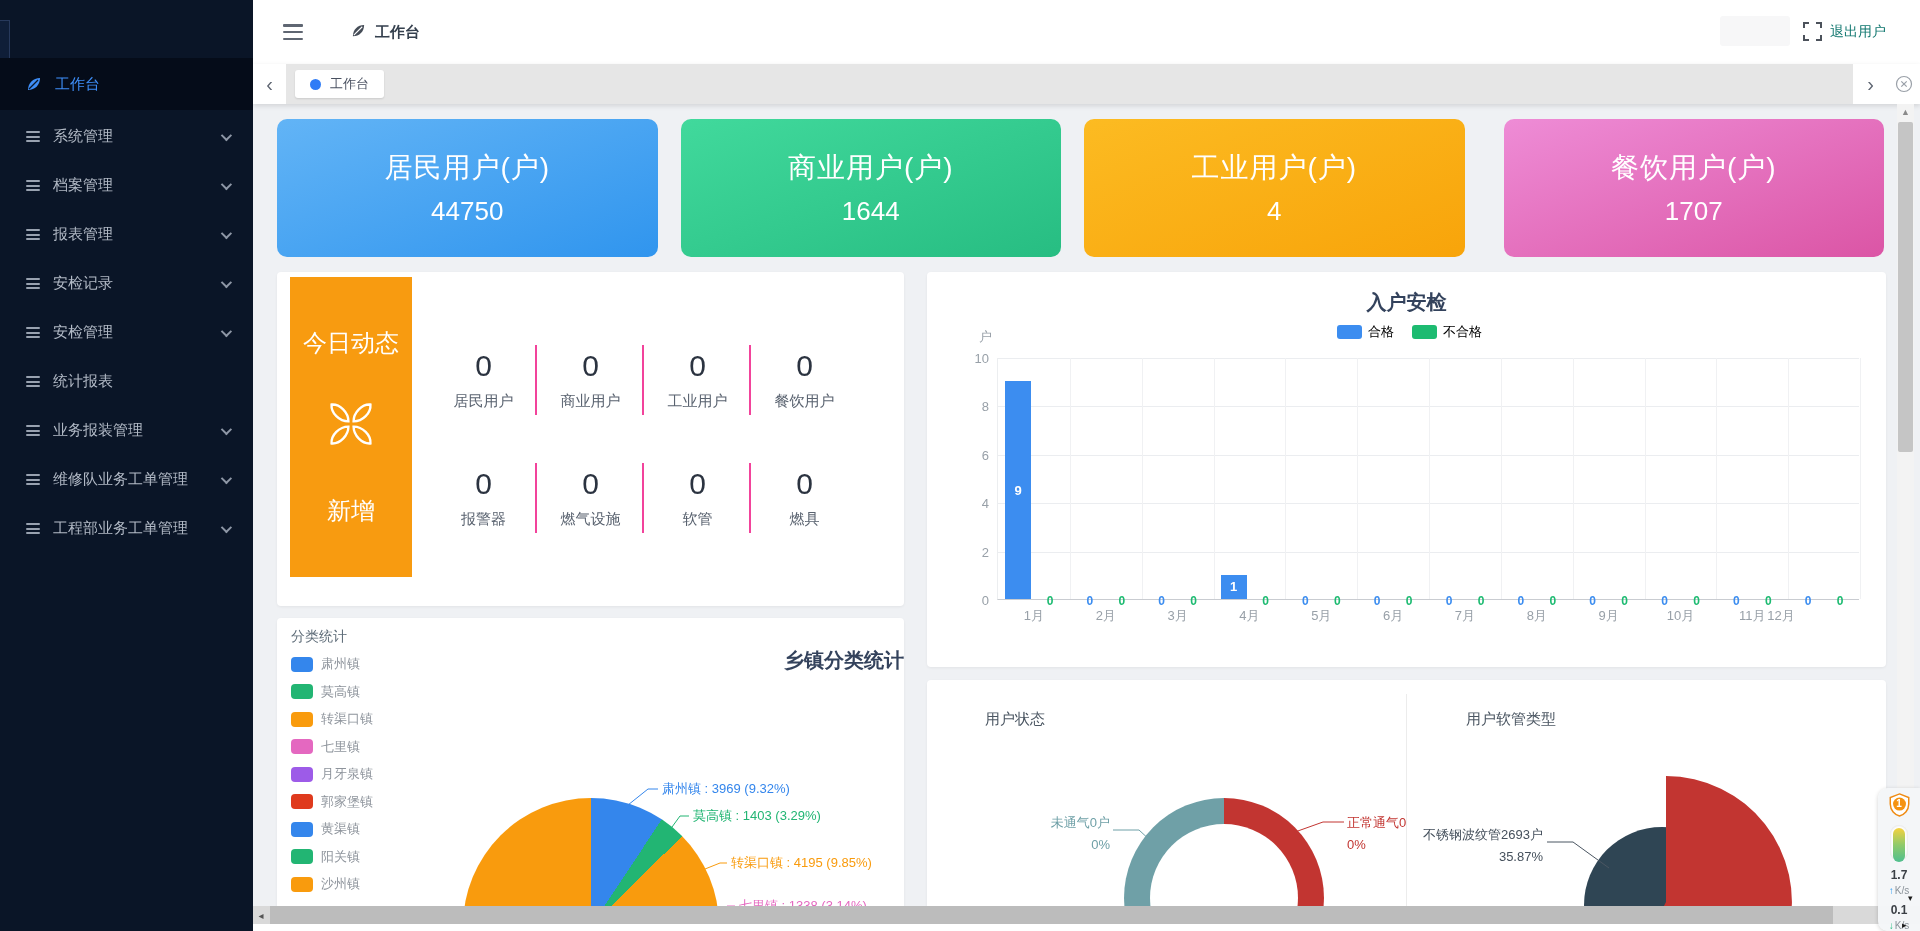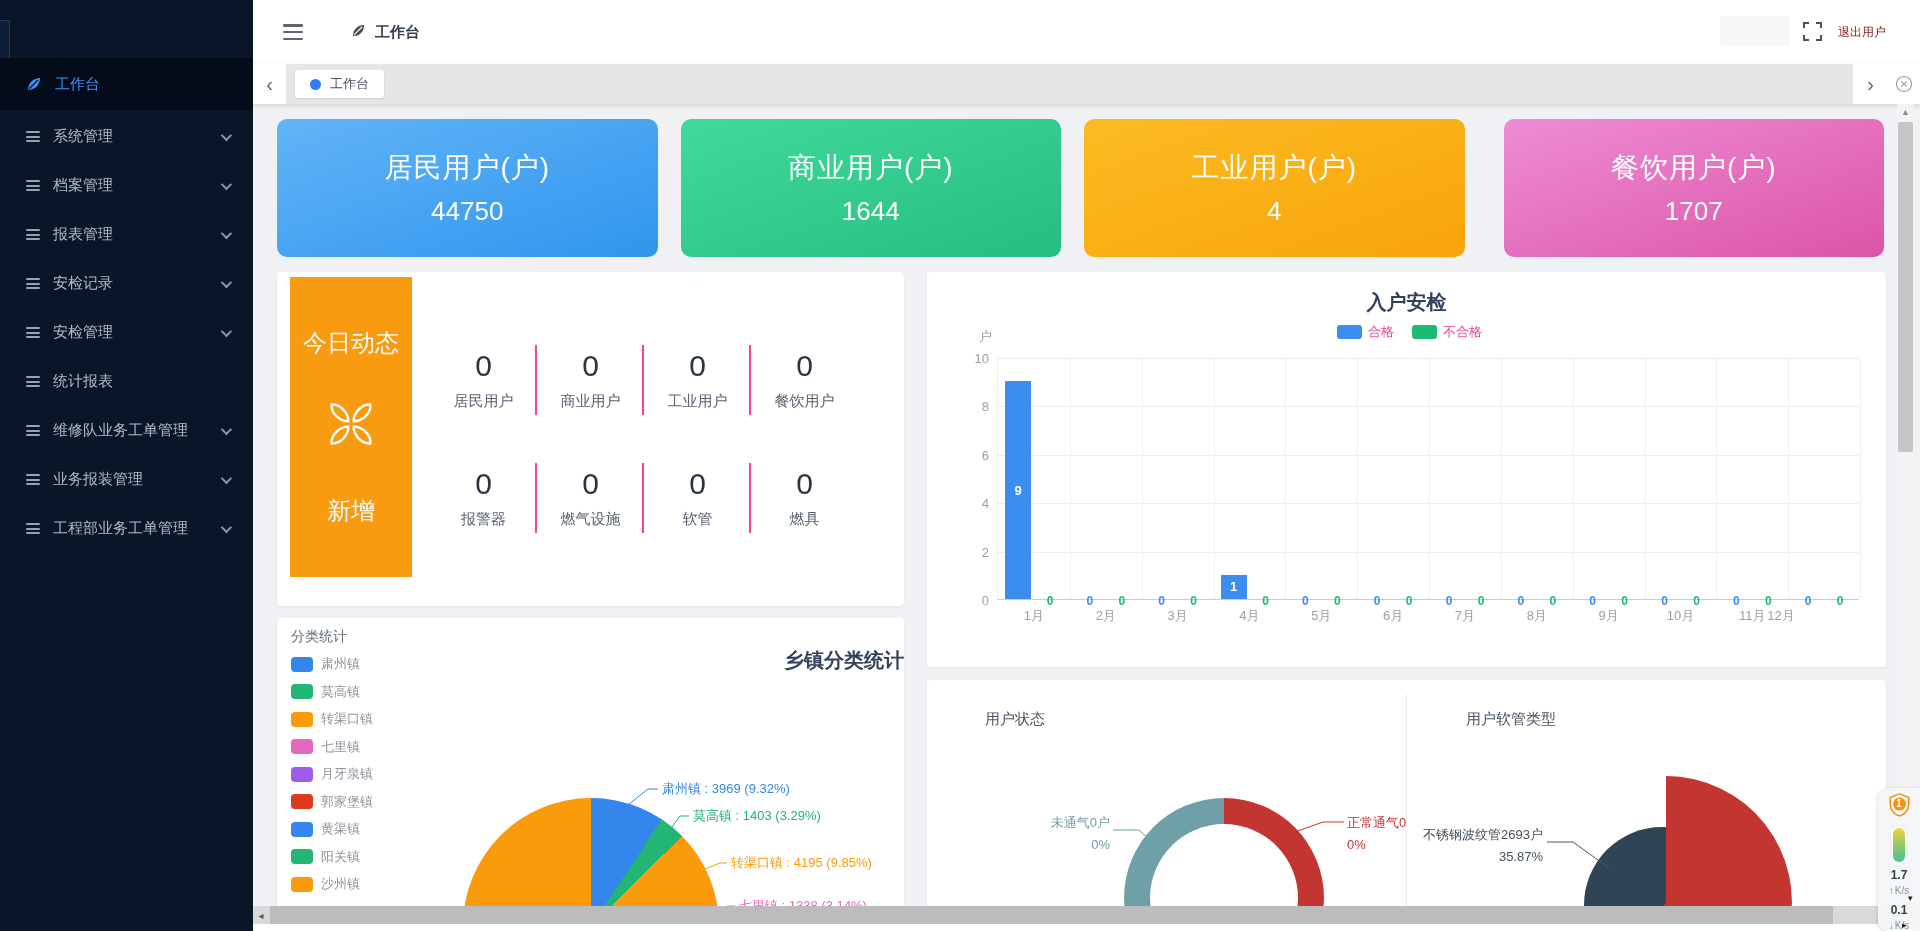--- a/index.html
+++ b/index.html
@@ -25,21 +25,21 @@
   .hamb{position:absolute;left:30px;top:24px;width:20px;height:16px;display:flex;flex-direction:column;justify-content:space-between;cursor:pointer;}
   .hamb i{display:block;height:2.5px;background:#5f6672;border-radius:1px;}
   .h-title{position:absolute;left:98px;top:0;height:64px;display:flex;align-items:center;gap:9px;color:#35404e;font-size:15px;font-weight:bold;}
   .h-user{position:absolute;right:130px;top:16px;width:70px;height:30px;background:#f7f7f8;border-radius:3px;}
   .fsi{position:absolute;right:98px;top:22px;width:19px;height:19px;cursor:pointer;}
   .fsi span{position:absolute;width:6px;height:6px;border:2px solid #4c525b;}
   .fsi .tl{left:0;top:0;border-right:none;border-bottom:none;}
   .fsi .tr{right:0;top:0;border-left:none;border-bottom:none;}
   .fsi .bl{left:0;bottom:0;border-right:none;border-top:none;}
   .fsi .br{right:0;bottom:0;border-left:none;border-top:none;}
-  .h-logout{position:absolute;right:34px;top:0;height:64px;display:flex;align-items:center;font-size:12px;color:#7f1d1d;cursor:pointer;}
+  .h-logout{position:absolute;right:34px;top:0;height:64px;display:flex;align-items:center;font-size:14px;color:#0f766e;cursor:pointer;}
 
   
   .tabbar{position:absolute;left:253px;top:64px;width:1667px;height:40px;background:#fff;box-shadow:0 2px 5px rgba(0,0,0,.12);z-index:6;}
   .tab-back{position:absolute;left:0;top:0;width:33px;height:40px;color:#5f6672;font-size:20px;cursor:pointer;background:#fff;}
   .tab-strip{position:absolute;left:33px;right:67px;top:0;bottom:0;background:#e6e6e6;display:flex;align-items:center;}
   .tab-active{margin-left:9px;height:28px;background:#fff;border-radius:3px;display:flex;align-items:center;gap:9px;
     padding:0 15px;font-size:13px;color:#495060;box-shadow:0 1px 2px rgba(0,0,0,.12);cursor:pointer;}
   .tab-dot{width:11px;height:11px;border-radius:50%;background:#2f7cf6;}
   .tab-fwd{position:absolute;right:32px;top:0;width:35px;height:40px;color:#5f6672;font-size:20px;cursor:pointer;background:#fff;}
   .tab-close{position:absolute;right:0;top:0;width:32px;height:40px;cursor:pointer;background:#fff;}
@@ -61,21 +61,21 @@
     display:flex;flex-direction:column;align-items:center;justify-content:space-evenly;font-size:24px;padding:18px 0;}
   .today-grid{position:absolute;left:153px;top:0;width:428px;height:334px;display:flex;flex-direction:column;justify-content:space-evenly;padding:26px 0;}
   .t-row{display:flex;}
   .t-cell{width:107px;text-align:center;position:relative;padding:4px 0;}
   .t-cell:not(:last-child)::after{content:"";position:absolute;right:0;top:0;bottom:0;width:2px;background:#f2439b;}
   .t-val{font-size:30px;color:#2b3340;}
   .t-lab{font-size:15px;color:#5a6370;margin-top:9px;}
 
   
   .insp-title{position:absolute;top:17px;left:0;right:0;text-align:center;font-size:20px;font-weight:bold;color:#33425c;}
-  .insp-legend{position:absolute;top:51px;left:0;right:0;display:flex;justify-content:center;gap:18px;font-size:13px;color:#ec4899;align-items:center;padding-left:6px;}
+  .insp-legend{position:absolute;top:51px;left:0;right:0;display:flex;justify-content:center;gap:18px;font-size:13px;color:#000000;align-items:center;padding-left:6px;}
   .lg-item{display:flex;align-items:center;gap:6px;}
   .lg-sw{width:25px;height:14px;border-radius:3px;}
   .insp-unit{position:absolute;left:52px;top:56px;font-size:13px;color:#98a0a8;}
   .plot{position:absolute;left:70px;top:86px;width:862px;height:242px;border-bottom:1px solid #c9ccd1;border-left:1px solid #eceef0;}
   .gl{position:absolute;left:0;right:0;height:1px;background:#ebedf0;}
   .vl{position:absolute;top:0;bottom:0;width:1px;background:#f0f1f3;}
   .tick{position:absolute;right:calc(100% + 9px);transform:translateY(-50%);font-size:13px;color:#98a0a8;white-space:nowrap;}
   .bar{position:absolute;bottom:0;width:26px;background:#3c8df0;display:flex;align-items:center;justify-content:center;color:#fff;font-size:13px;font-weight:bold;}
   .mk{position:absolute;bottom:-9px;width:16px;text-align:center;font-size:12px;font-weight:bold;}
   .mon{position:absolute;top:calc(100% + 8px);font-size:13px;color:#98a0a8;text-align:center;}
@@ -187,30 +187,30 @@
           <i></i>
         </span>
         <span>统计报表</span>
       </div>
       <div class="side-item">
         <span class="mi">
           <i></i>
           <i></i>
           <i></i>
         </span>
+        <span>业务报装管理</span>
+        <span class="chev"></span>
+      </div>
+      <div class="side-item">
+        <span class="mi">
+          <i></i>
+          <i></i>
+          <i></i>
+        </span>
         <span>维修队业务工单管理</span>
-        <span class="chev"></span>
-      </div>
-      <div class="side-item">
-        <span class="mi">
-          <i></i>
-          <i></i>
-          <i></i>
-        </span>
-        <span>业务报装管理</span>
         <span class="chev"></span>
       </div>
       <div class="side-item">
         <span class="mi">
           <i></i>
           <i></i>
           <i></i>
         </span>
         <span>工程部业务工单管理</span>
         <span class="chev"></span>

